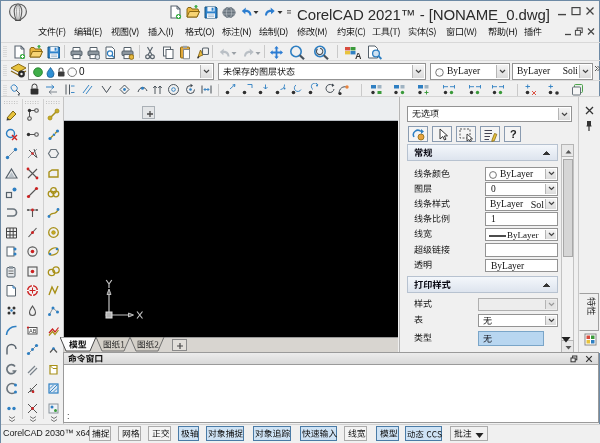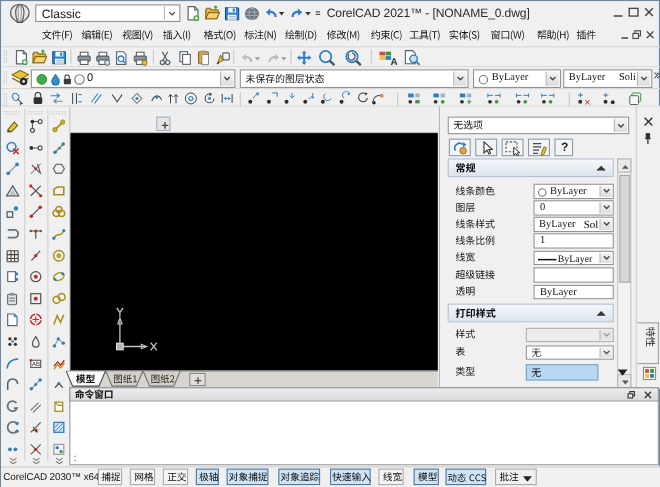--- a/index.html
+++ b/index.html
@@ -10,28 +10,20 @@
 <div class="win">
 <div style="position:absolute;left:7px;top:2px;width:20px;height:18px;">
       <svg width="20" height="18" viewBox="0 0 20 18" style="display:block">
 <path d="M10 1 C5 1 1.6 4.2 1.6 8.5 C1.6 12.5 5 15.3 7.6 16.6 L7.6 17.5 L12.4 17.5 L12.4 16.6 C15 15.3 18.4 12.5 18.4 8.5 C18.4 4.2 15 1 10 1 Z" fill="#e9e9e9" stroke="#5f5f5f" stroke-width="1.2"></path>
 <path d="M10 1 C7.3 2.5 6.2 5 6.2 8.5 C6.2 12 7.3 15 8.4 17.2" fill="none" stroke="#5f5f5f" stroke-width="1.1"></path>
 <path d="M10 1 C12.7 2.5 13.8 5 13.8 8.5 C13.8 12 12.7 15 11.6 17.2" fill="none" stroke="#5f5f5f" stroke-width="1.1"></path>
 <path d="M10 1 C8.9 3 8.5 5.5 8.5 8.5 C8.5 11.5 8.9 14.5 9.4 17.4 M10 1 C11.1 3 11.5 5.5 11.5 8.5 C11.5 11.5 11.1 14.5 10.6 17.4" fill="none" stroke="#8f8f8f" stroke-width="0.8"></path>
 <rect x="7.8" y="16.8" width="4.4" height="1.6" fill="#4a4a4a"></rect>
       </svg>
     </div>
-<div style="position:absolute;left:31px;top:3px;width:132px;height:16px;background:#fff;border:1px solid #8f8f8f;">
-      <div style="position:absolute;left:5px;top:1.5px;font-size:11px;color:#111">Classic</div>
-      <div style="position:absolute;right:1px;top:1px;bottom:1px;width:13px;background:#fcfcfc;border-left:1px solid #b5b5b5;display:flex;align-items:center;justify-content:center">
-        <svg width="7" height="5" viewBox="0 0 7 5">
-          <path d="M1 1 L3.5 3.5 L6 1" stroke="#444" stroke-width="1.2" fill="none"></path>
-        </svg>
-      </div>
-    </div>
 <div style="position:absolute;left:167px;top:4px;width:14px;height:15px;">
       <svg width="14" height="15" viewBox="0 0 14 15" style="display:block">
         <path d="M3 1 L9 1 L12 4 L12 13 L3 13 Z" fill="#fff" stroke="#5a6570" stroke-width="1.1"></path>
         <path d="M9 1 L9 4 L12 4" fill="none" stroke="#5a6570" stroke-width="1"></path>
         <circle cx="10.5" cy="11.5" r="2.6" fill="#3fae49"></circle>
         <path d="M10.5 10 L10.5 13 M9 11.5 L12 11.5" stroke="#fff" stroke-width="1"></path>
       </svg>
     </div>
 <div style="position:absolute;left:185px;top:4px;width:14px;height:15px;">
       <svg width="14" height="15" viewBox="0 0 14 15" style="display:block">
@@ -76,21 +68,21 @@
 <div style="position:absolute;left:275px;top:7px;width:8px;height:8px;">
       <svg width="8" height="8" viewBox="0 0 8 8" style="display:block">
         <path d="M1.5 3 L6.5 3 L4 6 Z" fill="#333"></path>
       </svg>
     </div>
 <div style="position:absolute;left:285px;top:7px;width:6px;height:8px;">
       <svg width="6" height="8" viewBox="0 0 6 8" style="display:block">
         <path d="M1 2.8 L5 2.8 M1 5 L5 5" stroke="#555" stroke-width="1.1"></path>
       </svg>
     </div>
-<div style="position:absolute;left:296px;top:5px;font-size:11px;color:#2b2b2b;white-space:nowrap;letter-spacing:-0.1px">CorelCAD 2021™ - [NONAME_0.dwg]</div>
+<div style="position:absolute;left:296px;top:5px;font-size:15px;color:#2b2b2b;white-space:nowrap;letter-spacing:-0.1px">CorelCAD 2021™ - [NONAME_0.dwg]</div>
 <div style="position:absolute;left:555px;top:6px;width:12px;height:10px;">
       <svg width="12" height="10" viewBox="0 0 12 10" style="display:block">
         <path d="M2 7.6 L10 7.6" stroke="#444" stroke-width="1.4"></path>
       </svg>
     </div>
 <div style="position:absolute;left:569px;top:4px;width:12px;height:12px;">
       <svg width="12" height="12" viewBox="0 0 12 12" style="display:block">
         <rect x="2" y="2.6" width="8" height="7" fill="none" stroke="#444" stroke-width="1.2"></rect>
       </svg>
     </div>

